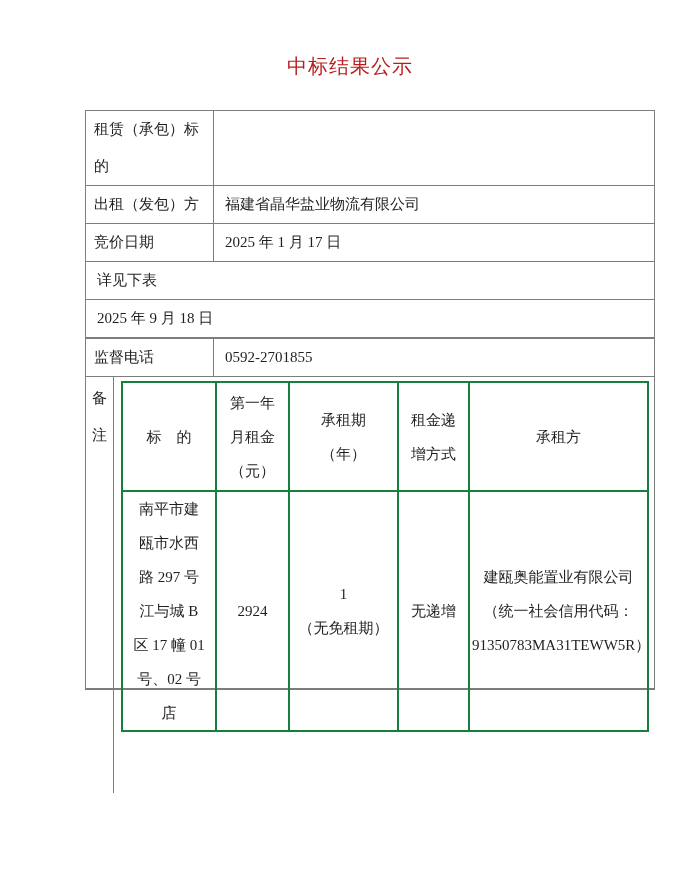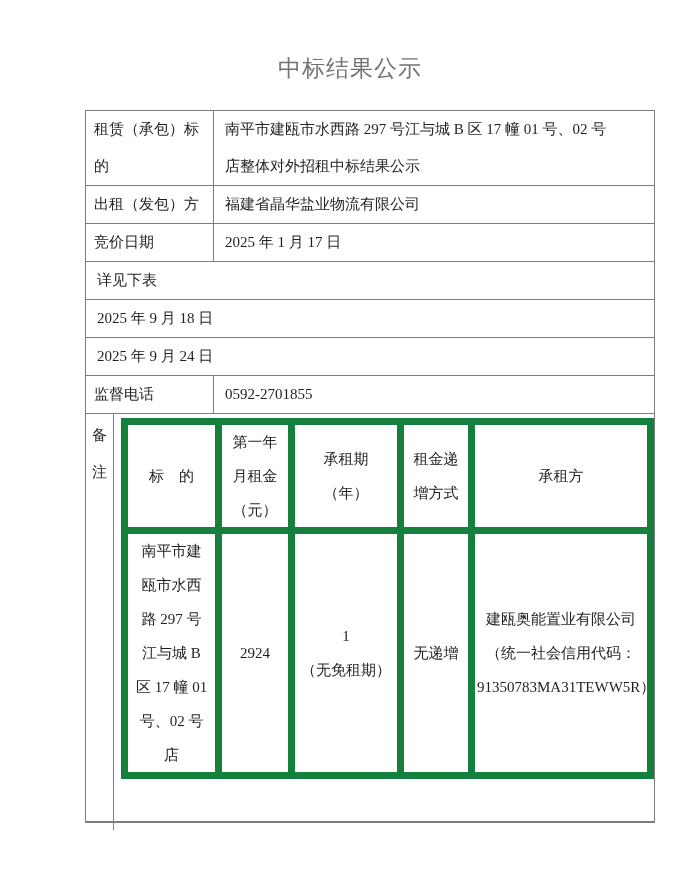--- a/index.html
+++ b/index.html
@@ -7,25 +7,25 @@
   body {
     width:700px; height:883px;
     position:relative;
     font-family:"Liberation Serif","DejaVu Serif",serif;
     color:#1f1f1f;
     overflow:hidden;
   }
   .page-title {
     position:absolute; top:53px; left:0; width:700px;
     text-align:center;
-    font-size:23px; font-weight:400; letter-spacing:1px;
-    color:#737373;
+    font-size:20px; font-weight:400; letter-spacing:1px;
+    color:#b91c1c;
   }
   .outer-table {
-    position:absolute; left:85px; top:110px; width:570px; height:713px;
+    position:absolute; left:85px; top:110px; width:570px; height:580px;
     border:1px solid #7d7d7d;
     border-bottom-width:2px;
     font-size:15px;
   }
   .info-row { display:flex; border-bottom:1px solid #7d7d7d; }
   .info-label {
     width:128px; flex:0 0 128px;
     border-right:1px solid #7d7d7d;
     padding-left:8px;
     line-height:37px;
@@ -48,21 +48,21 @@
   }
   .remark-content { flex:1; padding:4px 0 0 7px; }
   .inner-table {
     border-collapse:collapse;
     table-layout:fixed;
     width:526px;
     text-align:center;
     font-size:15px;
   }
   .inner-table th, .inner-table td {
-    border:7px solid #15803d;
+    border:2px solid #15803d;
     font-weight:400;
     vertical-align:middle;
     line-height:34px;
     white-space:pre-line;
     padding:0 2px;
   }
   .inner-table .hdr-row  { height:109px; }
   .inner-table .data-row { height:238px; }
   .col-subject   { width:94px;  }
   .col-rent      { width:73px;  }
@@ -72,22 +72,20 @@
 </style>
 </head>
 <body>
 
 <h1 class="page-title">中标结果公示</h1>
 
 <div class="outer-table">
 
   <div class="info-row">
     <div class="info-label">租赁（承包）标的</div>
-    <div class="info-value">南平市建瓯市水西路 297 号江与城 B 区 17 幢 01 号、02 号
-店整体对外招租中标结果公示</div>
   </div>
 
   <div class="info-row">
     <div class="info-label">出租（发包）方</div>
     <div class="info-value">福建省晶华盐业物流有限公司</div>
   </div>
 
   <div class="info-row">
     <div class="info-label">竞价日期</div>
     <div class="info-value">2025 年 1 月 17 日</div>
@@ -95,21 +93,20 @@
 
   <div class="info-row">
     <div class="info-value">详见下表</div>
   </div>
 
   <div class="info-row">
     <div class="info-value">2025 年 9 月 18 日</div>
   </div>
 
   <div class="info-row">
-    <div class="info-value">2025 年 9 月 24 日</div>
   </div>
 
   <div class="info-row">
     <div class="info-label">监督电话</div>
     <div class="info-value">0592-2701855</div>
   </div>
 
   <div class="remark-row">
     <div class="remark-label">备
 注</div>

